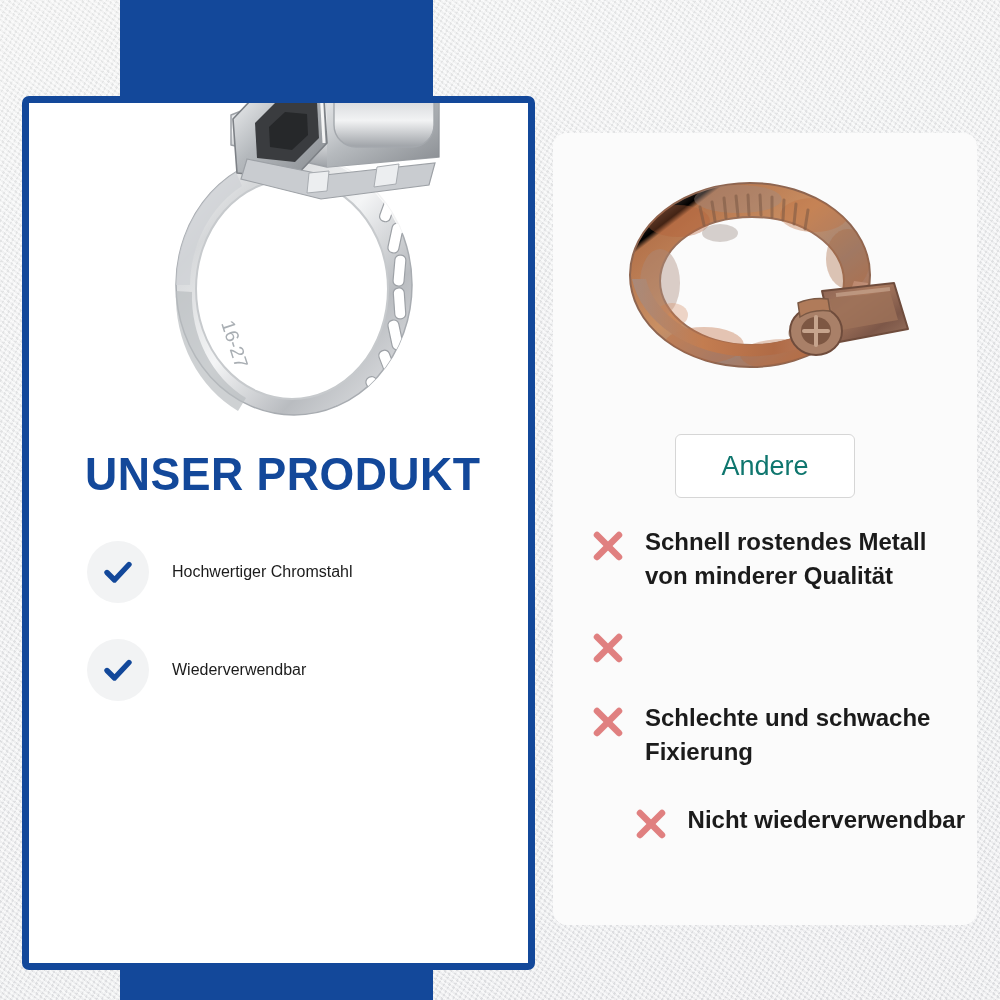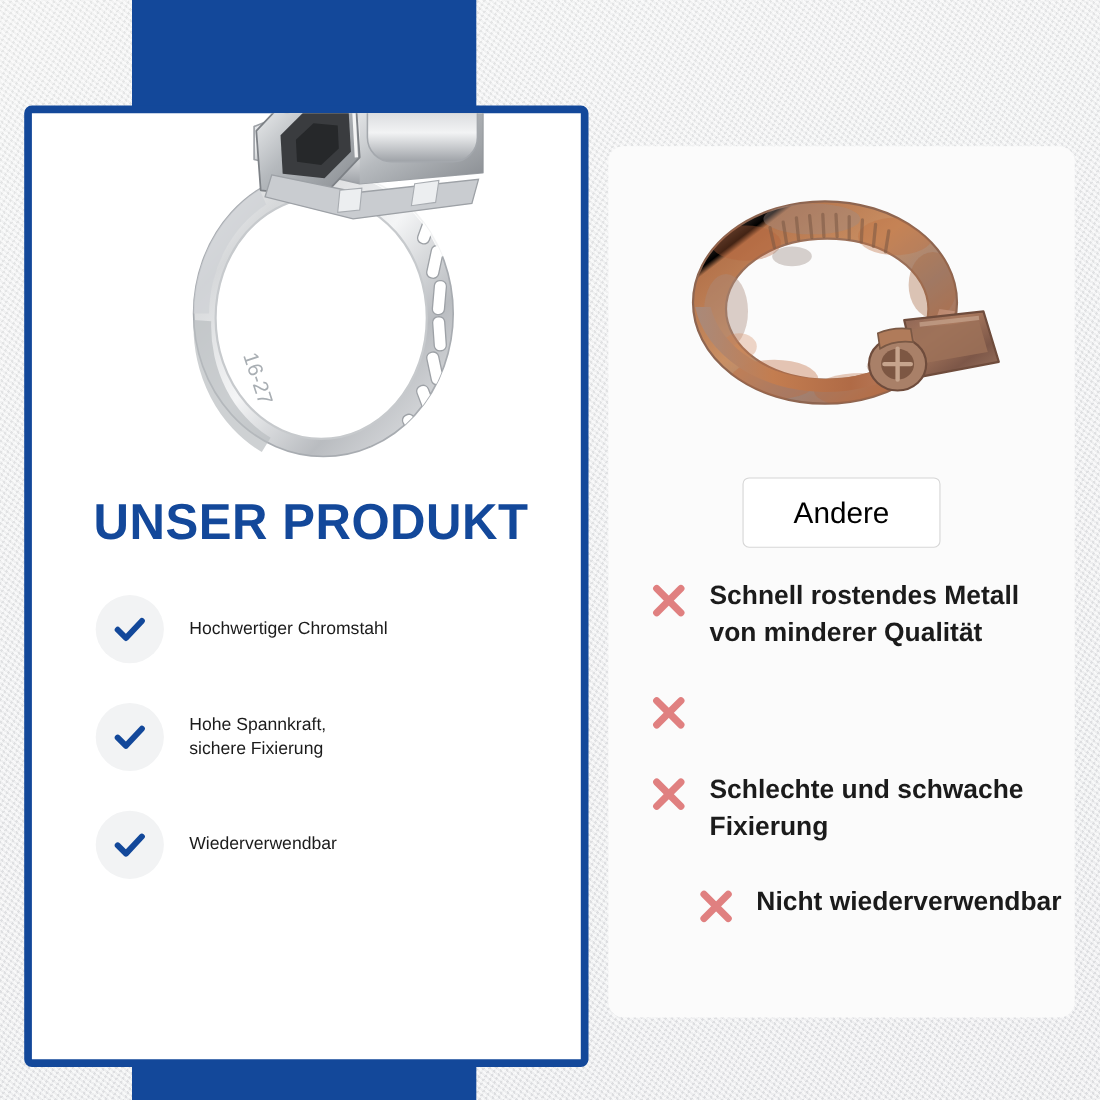--- a/index.html
+++ b/index.html
@@ -138,21 +138,21 @@
     top: 301px;
     width: 180px;
     height: 64px;
     background: #ffffff;
     border: 1px solid #d6d6d6;
     border-radius: 6px;
     display: flex;
     align-items: center;
     justify-content: center;
     font-size: 27px;
-    color: #000000;
+    color: #0f766e;
     box-sizing: border-box;
   }
 
   
   .cons-list {
     position: absolute;
     left: 32px;
     top: 392px;
     width: 380px;
   }
@@ -269,29 +269,20 @@
         <div class="pro-row">
           <span class="check-circle">
             <svg width="36" height="36" viewBox="0 0 36 36">
               <path d="M7 18.5 L14.5 26 L29 10.5" fill="none" stroke="#13489a" stroke-width="5.4" stroke-linecap="round" stroke-linejoin="round"></path>
             </svg>
           </span>
           <span class="pro-text">Hochwertiger Chromstahl</span>
         </div>
 
 
-        <div class="pro-row">
-          <span class="check-circle">
-            <svg width="36" height="36" viewBox="0 0 36 36">
-              <path d="M7 18.5 L14.5 26 L29 10.5" fill="none" stroke="#13489a" stroke-width="5.4" stroke-linecap="round" stroke-linejoin="round"></path>
-            </svg>
-          </span>
-          <span class="pro-text">Hohe Spannkraft,
-sichere Fixierung</span>
-        </div>
 
         <div class="pro-row">
           <span class="check-circle">
             <svg width="36" height="36" viewBox="0 0 36 36">
               <path d="M7 18.5 L14.5 26 L29 10.5" fill="none" stroke="#13489a" stroke-width="5.4" stroke-linecap="round" stroke-linejoin="round"></path>
             </svg>
           </span>
           <span class="pro-text">Wiederverwendbar</span>
         </div>
 

